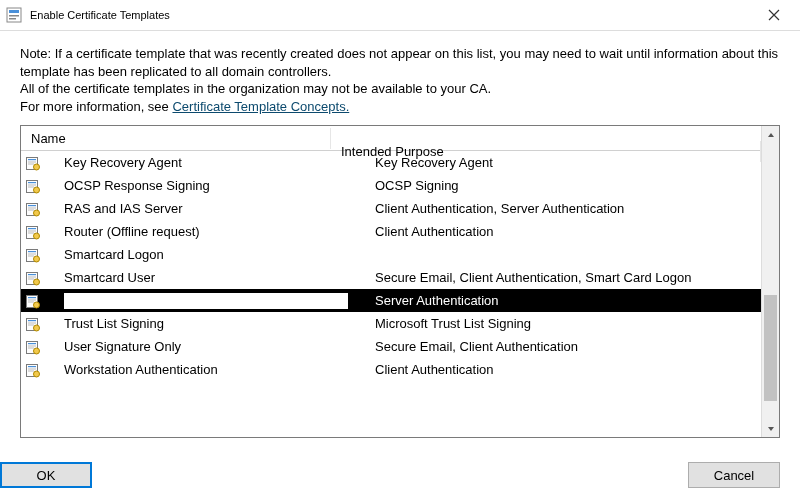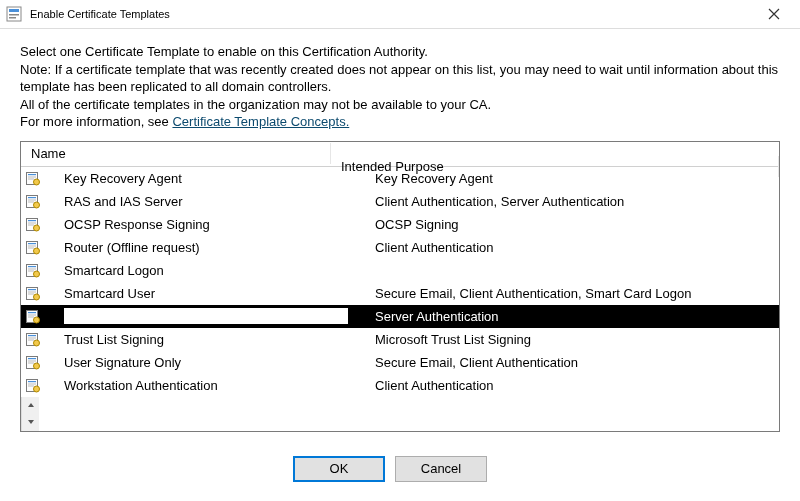--- a/index.html
+++ b/index.html
@@ -59,21 +59,21 @@
     margin-bottom: 10px;
   }
   .instructions .more a {
     color: #0c4a6e;
     text-decoration: underline;
   }
   .listbox {
     border: 1px solid #7a7a7a;
     flex: 1;
     display: flex;
-    flex-direction: column;
+    flex-direction: row;
     overflow: hidden;
     position: relative;
   }
   .list-scroll {
     flex: 1;
     overflow: hidden;
   }
   .headers {
     display: flex;
     height: 24px;
@@ -152,23 +152,23 @@
   .vscroll .thumb {
     position: absolute;
     left: 2px; right: 2px;
     top: 55%;
     height: 38%;
     background: #c2c2c2;
     border-radius: 0;
   }
   .buttons {
     display: flex;
-    justify-content: center;
+    justify-content: space-between;
     gap: 10px;
-    padding: 14px 20px 28px 0;
+    padding: 14px 20px 13px 0;
   }
   button.win {
     min-width: 92px;
     height: 26px;
     font: inherit;
     background: #e1e1e1;
     border: 1px solid #adadad;
     cursor: default;
   }
   button.win.default {
@@ -194,21 +194,20 @@
     <span class="close">
       <svg width="12" height="12" viewBox="0 0 12 12">
           <path d="M1 1 L11 11 M11 1 L1 11" stroke="#333" stroke-width="1.2"></path>
         </svg>
     </span>
   </div>
 
   <div class="body">
 
     <div class="instructions">
-      <div>Select one Certificate Template to enable on this Certification Authority.</div>
       <div>Note: If a certificate template that was recently created does not appear on this list, you may need to wait until information about this template has been replicated to all domain controllers.</div>
       <div>All of the certificate templates in the organization may not be available to your CA.</div>
       <div class="more">
         <span>For more information, see </span><a href="#">Certificate Template Concepts.</a>
       </div>
     </div>
 
     <div class="listbox">
       <div class="list-scroll">
         <div class="headers">
@@ -228,33 +227,33 @@
               <span class="purpose">Key Recovery Agent</span>
             </div>
             <div class="row">
               <span class="cert-icon"><svg width="16" height="16" viewBox="0 0 16 16">
                   <rect x="1.5" y="2.5" width="11" height="12" fill="#fdfdfd" stroke="#7a7a7a"></rect>
                   <rect x="3" y="4" width="8" height="1.2" fill="#4a90d9"></rect>
                   <rect x="3" y="6.5" width="8" height="1" fill="#bbb"></rect>
                   <rect x="3" y="8.5" width="6" height="1" fill="#bbb"></rect>
                   <circle cx="11.5" cy="12" r="3" fill="#f2c94c" stroke="#b08900"></circle>
                 </svg></span>
+              <span class="name">OCSP Response Signing</span>
+              <span class="purpose">OCSP Signing</span>
+            </div>
+            <div class="row">
+              <span class="cert-icon"><svg width="16" height="16" viewBox="0 0 16 16">
+                  <rect x="1.5" y="2.5" width="11" height="12" fill="#fdfdfd" stroke="#7a7a7a"></rect>
+                  <rect x="3" y="4" width="8" height="1.2" fill="#4a90d9"></rect>
+                  <rect x="3" y="6.5" width="8" height="1" fill="#bbb"></rect>
+                  <rect x="3" y="8.5" width="6" height="1" fill="#bbb"></rect>
+                  <circle cx="11.5" cy="12" r="3" fill="#f2c94c" stroke="#b08900"></circle>
+                </svg></span>
               <span class="name">RAS and IAS Server</span>
               <span class="purpose">Client Authentication, Server Authentication</span>
-            </div>
-            <div class="row">
-              <span class="cert-icon"><svg width="16" height="16" viewBox="0 0 16 16">
-                  <rect x="1.5" y="2.5" width="11" height="12" fill="#fdfdfd" stroke="#7a7a7a"></rect>
-                  <rect x="3" y="4" width="8" height="1.2" fill="#4a90d9"></rect>
-                  <rect x="3" y="6.5" width="8" height="1" fill="#bbb"></rect>
-                  <rect x="3" y="8.5" width="6" height="1" fill="#bbb"></rect>
-                  <circle cx="11.5" cy="12" r="3" fill="#f2c94c" stroke="#b08900"></circle>
-                </svg></span>
-              <span class="name">OCSP Response Signing</span>
-              <span class="purpose">OCSP Signing</span>
             </div>
             <div class="row">
               <span class="cert-icon"><svg width="16" height="16" viewBox="0 0 16 16">
                   <rect x="1.5" y="2.5" width="11" height="12" fill="#fdfdfd" stroke="#7a7a7a"></rect>
                   <rect x="3" y="4" width="8" height="1.2" fill="#4a90d9"></rect>
                   <rect x="3" y="6.5" width="8" height="1" fill="#bbb"></rect>
                   <rect x="3" y="8.5" width="6" height="1" fill="#bbb"></rect>
                   <circle cx="11.5" cy="12" r="3" fill="#f2c94c" stroke="#b08900"></circle>
                 </svg></span>
               <span class="name">Router (Offline request)</span>

